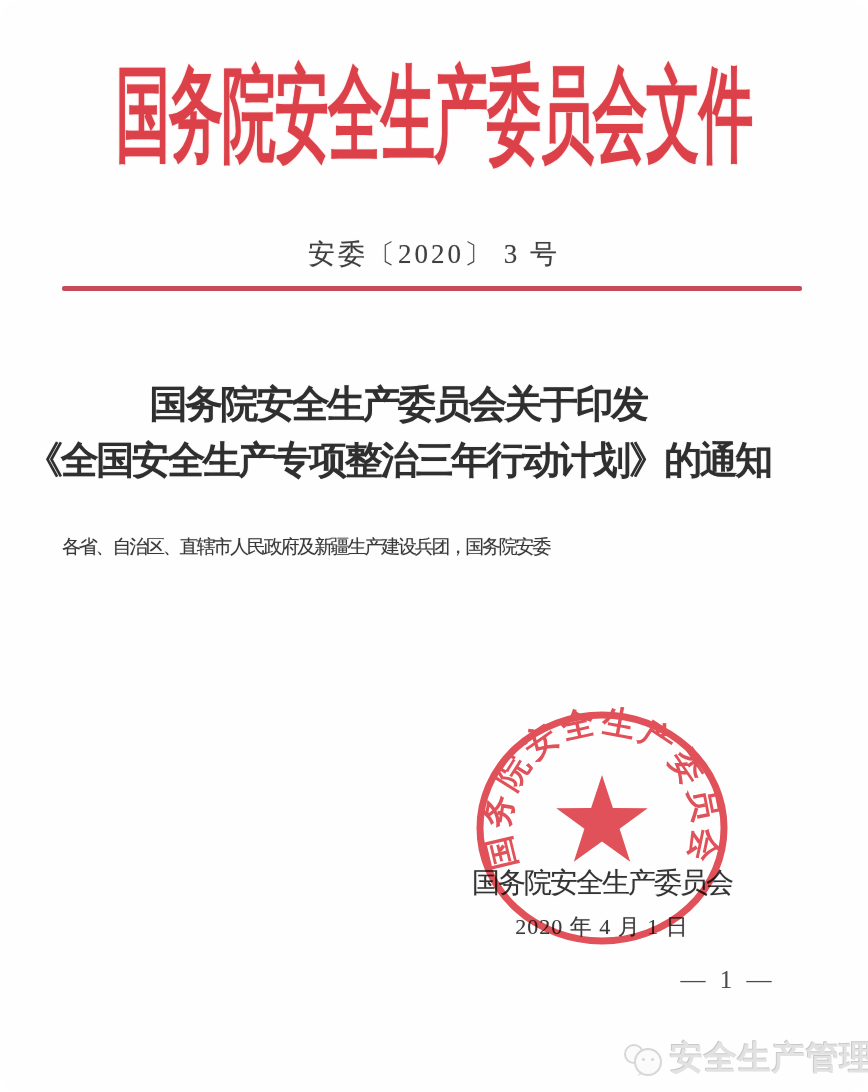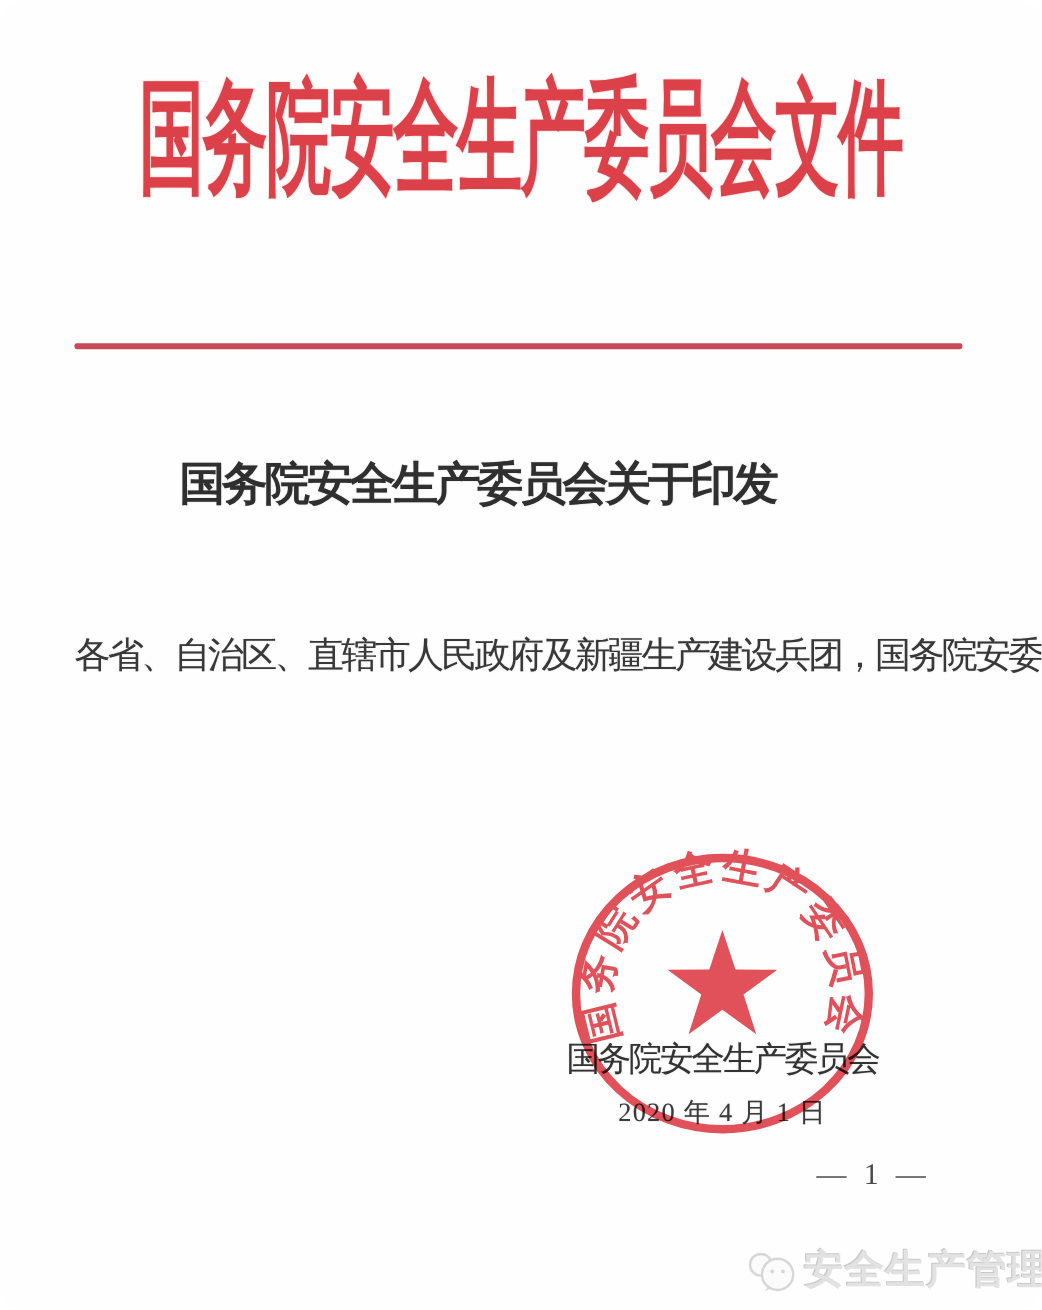--- a/index.html
+++ b/index.html
@@ -76,21 +76,21 @@
     text-shadow: 0 0 1px rgba(47,47,47,0.4);
     white-space: nowrap;
   }
 
   
   .body-text {
     position: absolute;
     top: 521px;
     left: 62px;
     width: 780px;
-    font-size: 30px;
+    font-size: 19px;
     letter-spacing: -2.2px;
     line-height: 51px;
     color: #383838;
     text-shadow: 0 0 1px rgba(56,56,56,0.35);
     white-space: nowrap;
   }
   .body-line { height: 51px; }
   .body-line.indent { padding-left: 45px; }
 
   
@@ -170,25 +170,27 @@
 </style>
 </head>
 <body>
 
 <div class="page">
 
   <div class="masthead">
     <span class="masthead-stretch">国务院安全生产委员会文件</span>
   </div>
 
+  <div class="doc-number">安委〔2020〕 3 号</div>
 
   <div class="red-rule"></div>
 
   <div class="doc-title">
     <div>国务院安全生产委员会关于印发</div>
+    <div>《全国安全生产专项整治三年行动计划》的通知</div>
   </div>
 
   <div class="body-text">
     <div class="body-line">各省、自治区、直辖市人民政府及新疆生产建设兵团，国务院安委</div>
   </div>
 
   <svg class="seal" width="260" height="248" viewBox="0 0 260 248" aria-hidden="true">
     <ellipse cx="130" cy="121" rx="122" ry="113" fill="none" stroke="#de434c" stroke-width="7"></ellipse>
     <path id="sealArc" d="M 45.7 158.3 A 93 93 0 1 1 214.3 158.3" fill="none"></path>
     <text class="seal-ring-text">

